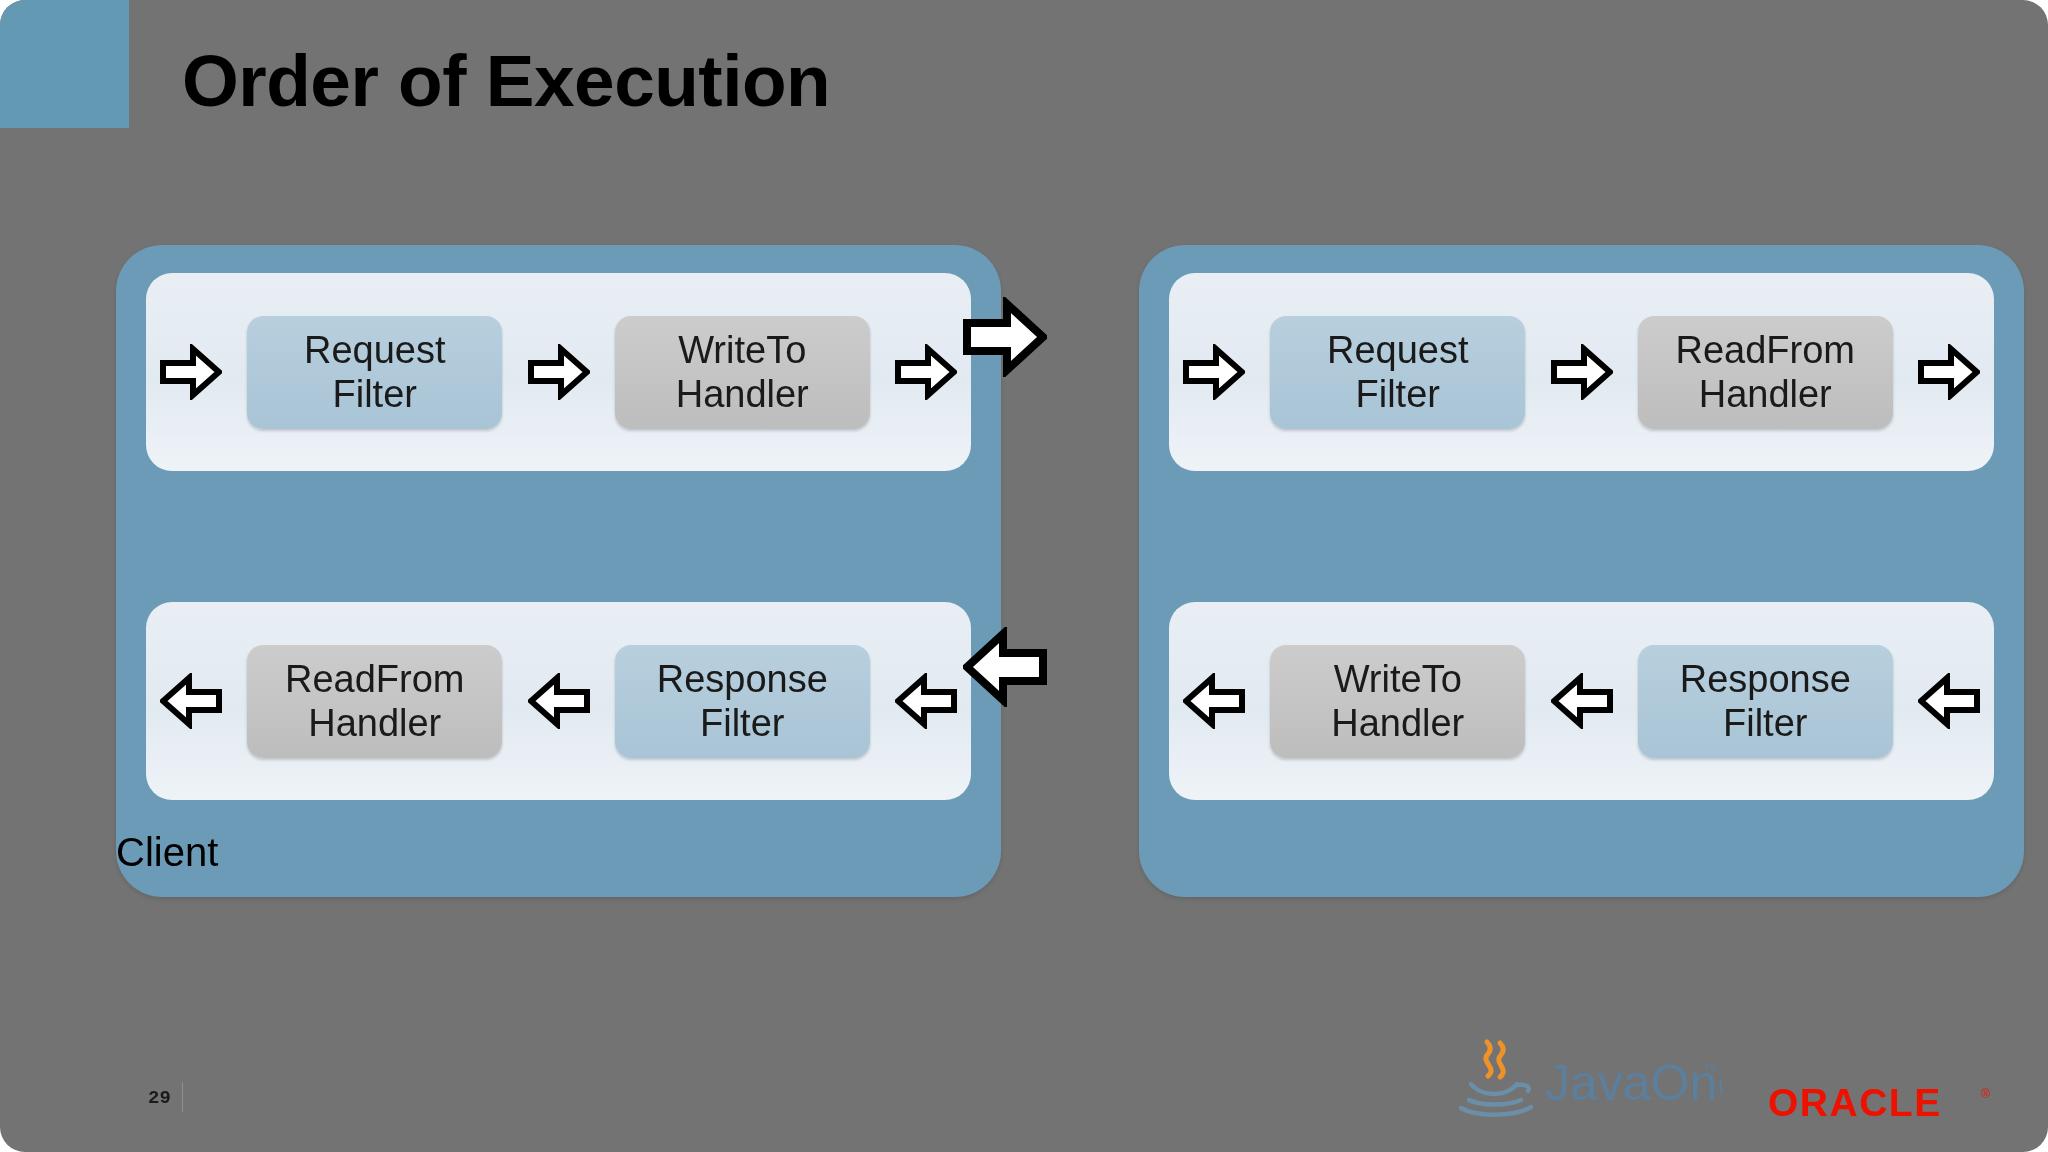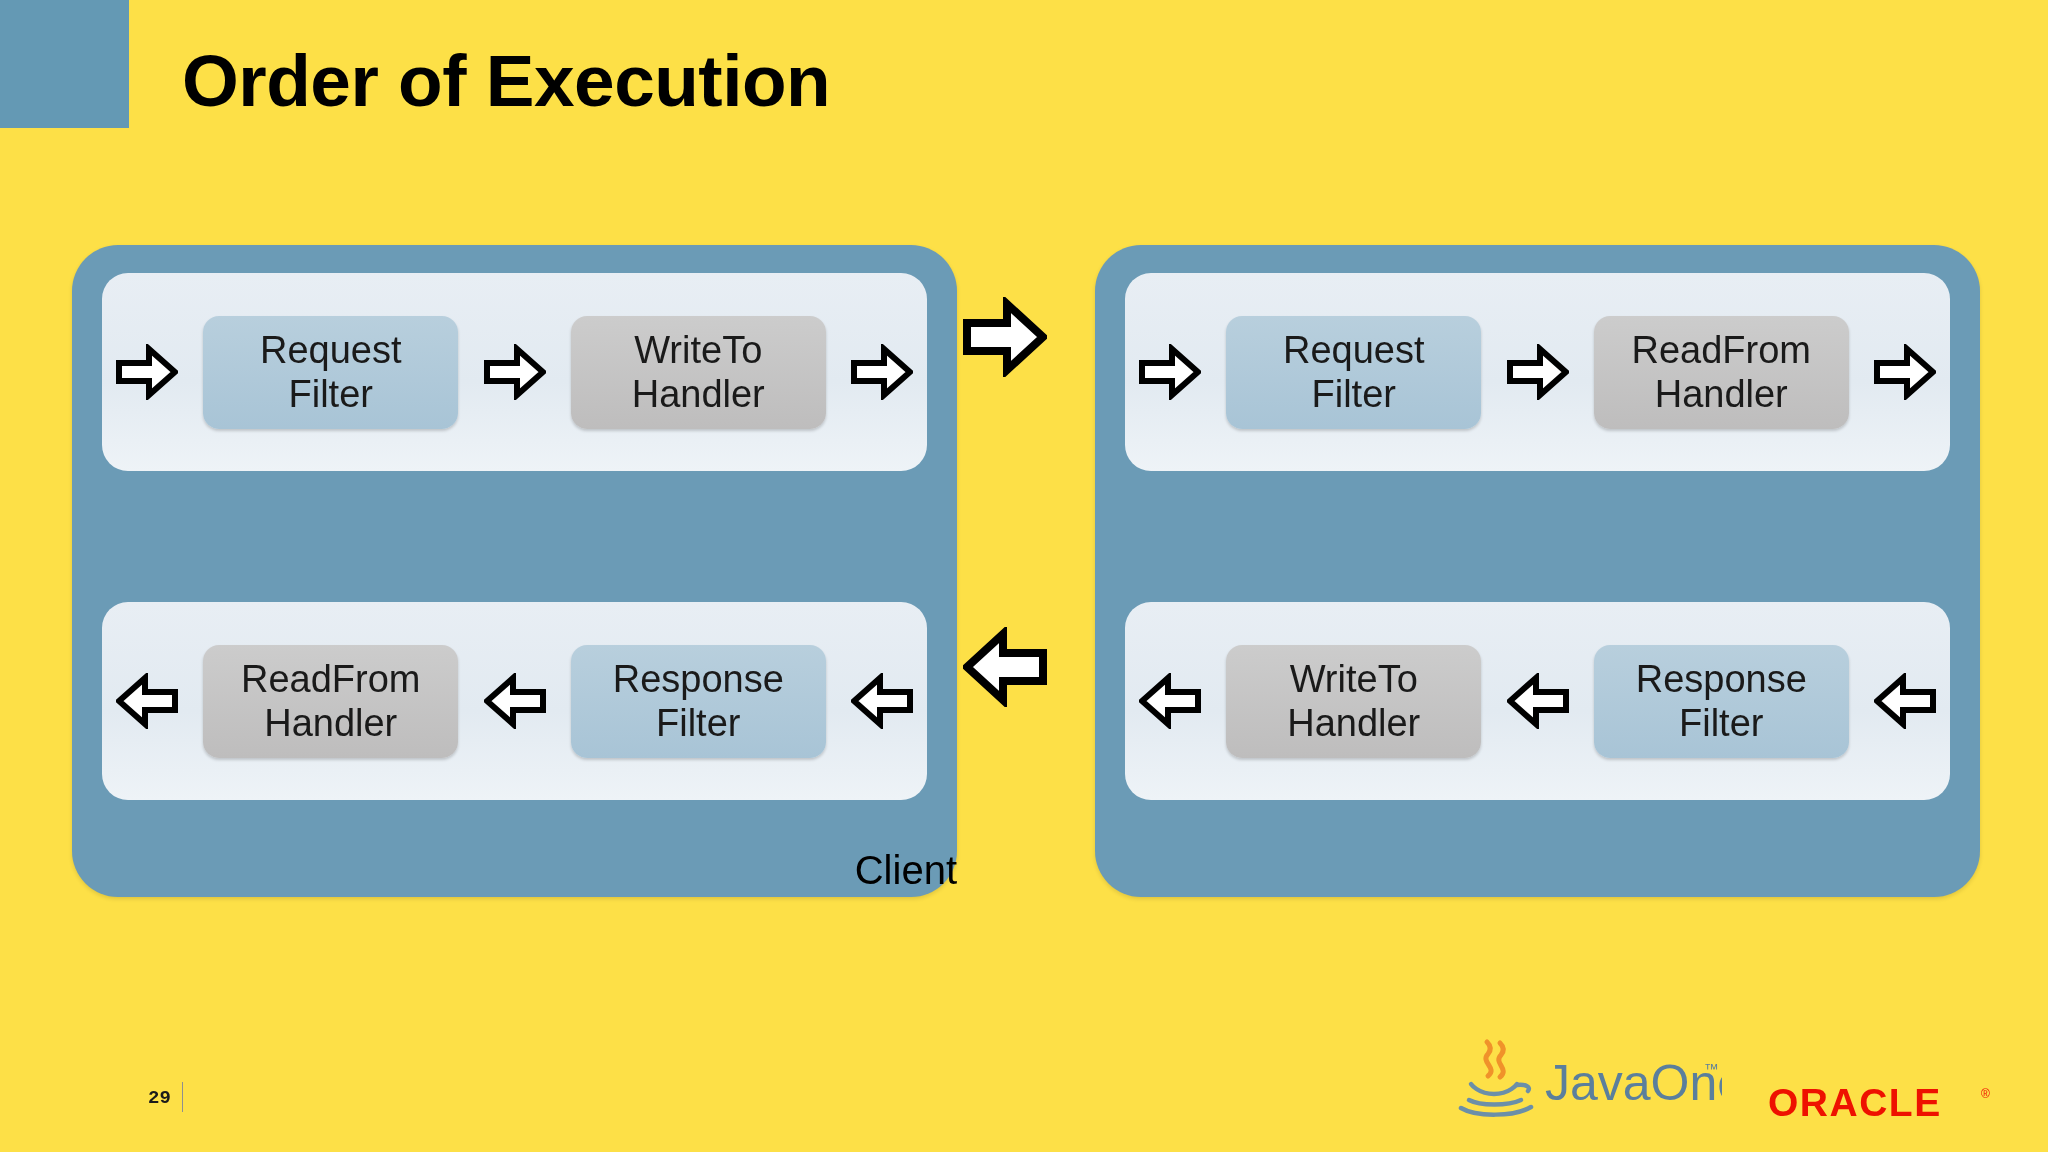--- a/index.html
+++ b/index.html
@@ -7,22 +7,23 @@
     padding: 0;
     background: #ffffff;
   }
   body {
     font-family: "Liberation Sans", sans-serif;
   }
   #slide {
     position: relative;
     width: 2048px;
     height: 1152px;
-    background: #fde047;
+    background: #737373;
     overflow: hidden;
+    border-radius: 25px;
   }
 
   
   .corner-square {
     position: absolute;
     left: 0;
     top: 0;
     width: 129px;
     height: 128px;
     background: #6499b4;
@@ -38,39 +39,40 @@
     white-space: nowrap;
     line-height: 1;
   }
 
   
   .panel {
     position: absolute;
     border-radius: 46px;
     background: #6b9bb6;
     box-shadow: 0 2px 4px rgba(0,0,0,0.12);
+    margin-left: 44px;
   }
   #panel-client {
     left: 72px;
     top: 245px;
     width: 885px;
     height: 652px;
   }
   #panel-server {
     left: 1095px;
     top: 245px;
     width: 885px;
     height: 652px;
   }
   .panel-label {
     position: absolute;
     left: 0;
     right: 0;
-    bottom: 4px;
-    text-align: right;
+    bottom: 22px;
+    text-align: left;
     font-size: 40px;
     color: #000000;
   }
 
   
   .lane {
     position: absolute;
     left: 30px;
     right: 30px;
     height: 198px;

